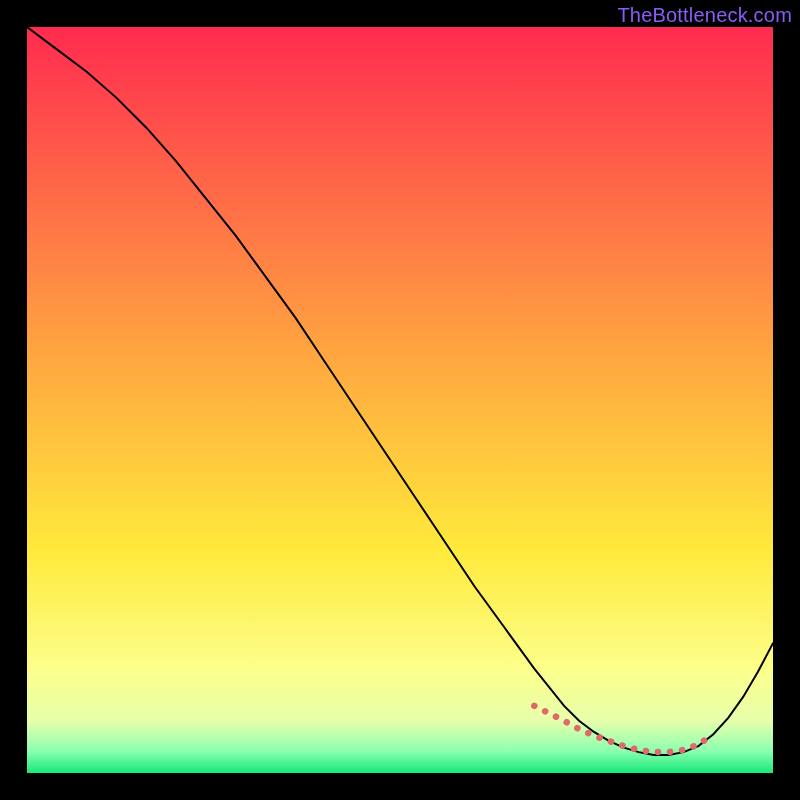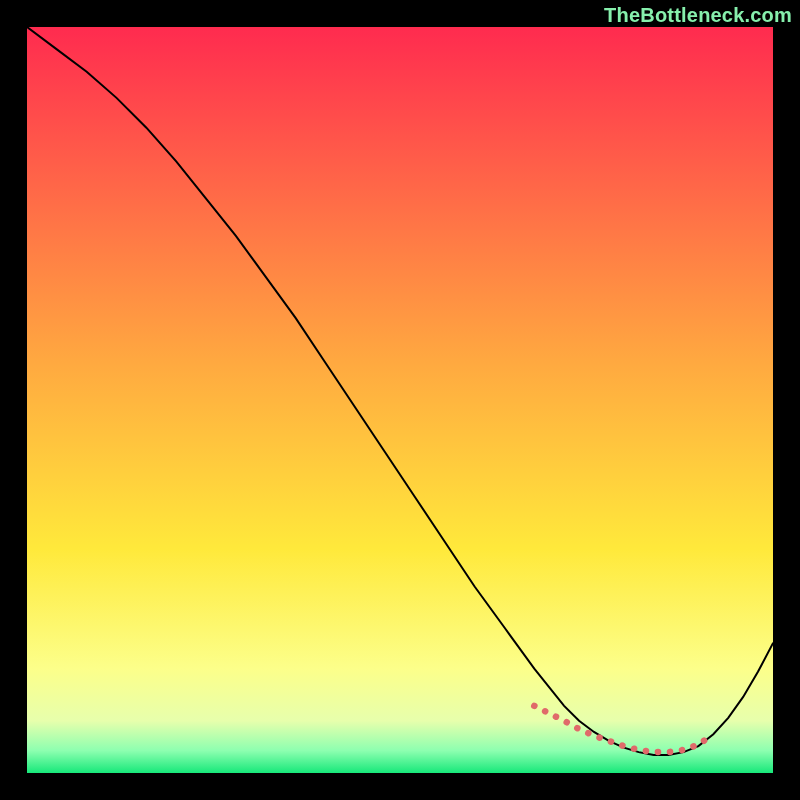--- a/index.html
+++ b/index.html
@@ -9,22 +9,22 @@
     width: 800px;
     height: 800px;
     background: #000;
   }
   .watermark {
     position: absolute;
     top: 4px;
     right: 8px;
     font-family: Arial, sans-serif;
     font-size: 20px;
-    font-weight: bold;
-    color: #86efac;
+    font-weight: normal;
+    color: #8b5cf6;
     letter-spacing: 0.2px;
   }
   .plot-wrap {
     position: absolute;
     left: 27px;
     top: 27px;
     width: 746px;
     height: 746px;
   }
   svg { display: block; }

